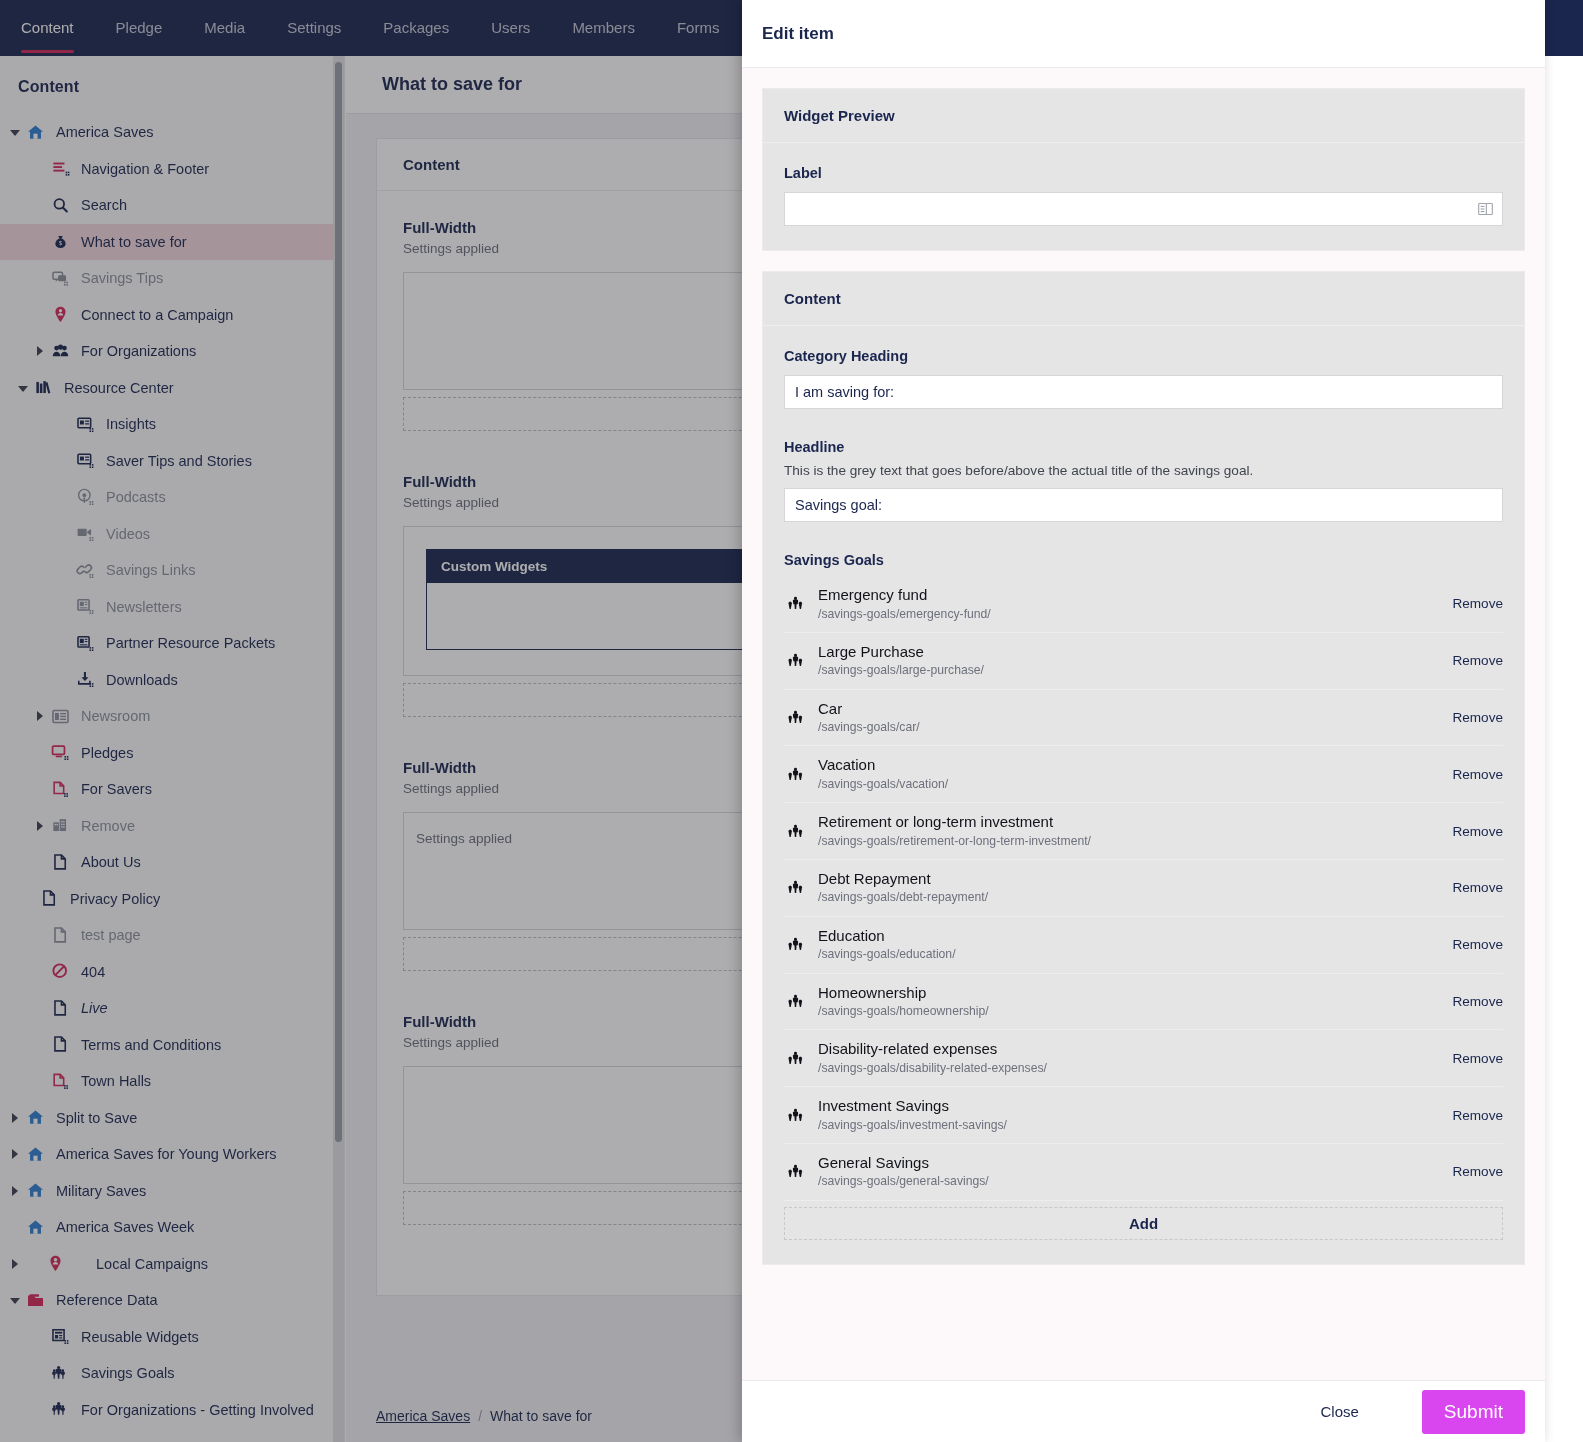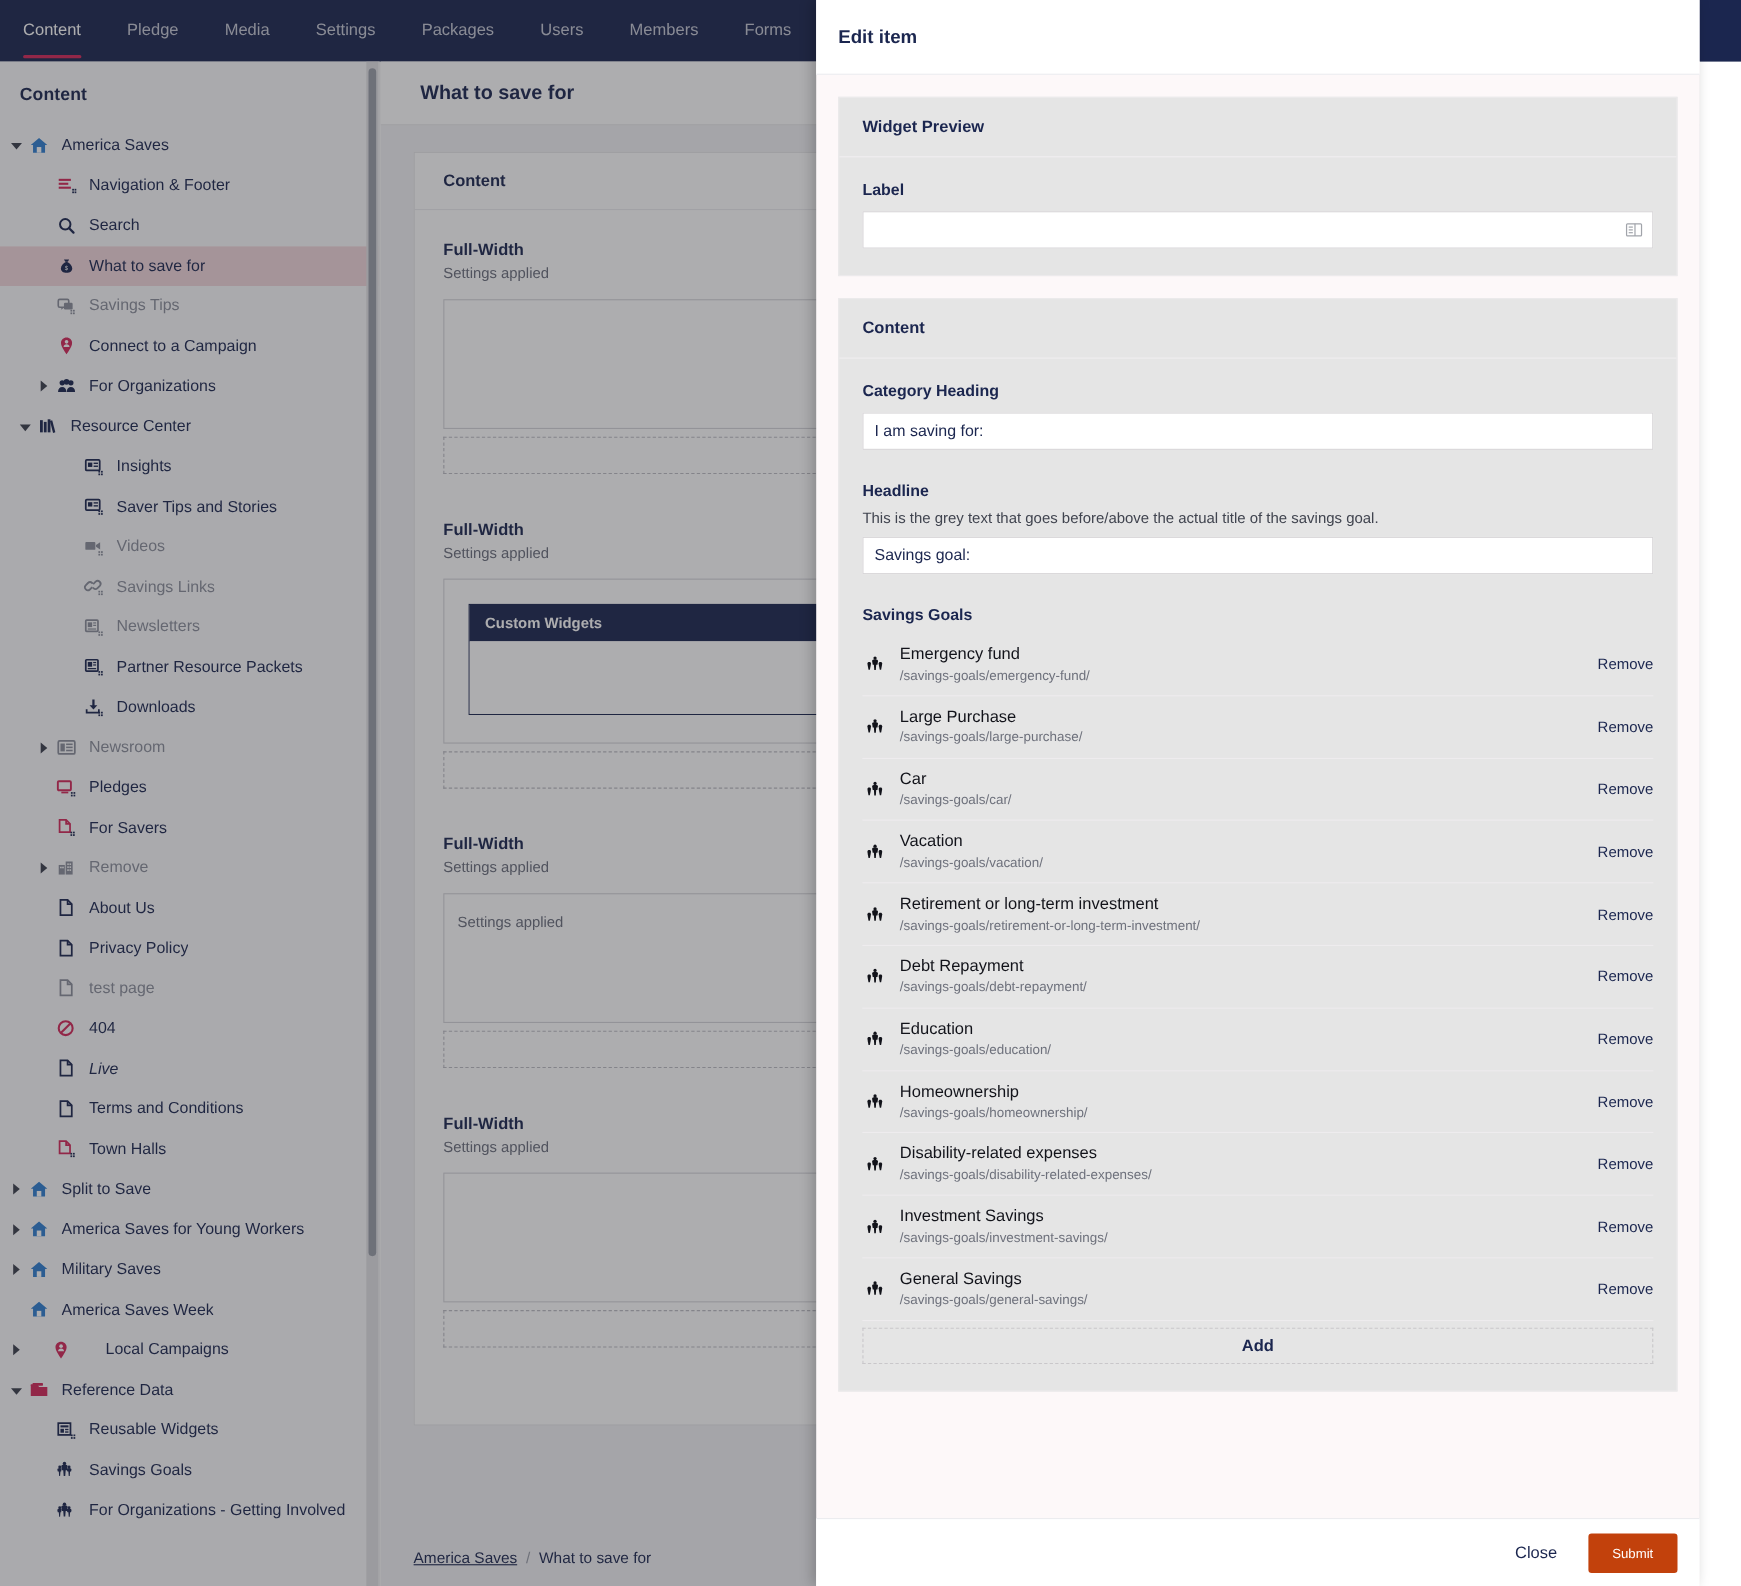--- a/index.html
+++ b/index.html
@@ -147,22 +147,22 @@
     flex: 0 0 62px; height: 62px; background: #ffffff;
     border-top: 1px solid #ececef;
     display: flex; align-items: center; justify-content: flex-end;
     padding-right: 20px; gap: 14px;
   }
   .btn-close {
     background: none; border: none; font-size: 15px; color: #1b264f;
     cursor: pointer; padding: 8px 14px; font-family: inherit;
   }
   .btn-submit {
-    background: #c2410c; color: #fff; border: none; border-radius: 3px;
-    font-size: 12px; padding: 11px 22px; cursor: pointer; font-family: inherit;
+    background: #d946ef; color: #fff; border: none; border-radius: 3px;
+    font-size: 19px; padding: 11px 22px; cursor: pointer; font-family: inherit; margin-left: 35px;
   }
 
   .card {
     background: #e5e5e5; border: 1px solid #eceaec; margin-bottom: 20px;
   }
   .card-head {
     padding: 18px 0 18px 21px; border-bottom: 1px solid #f0eef0;
     font-size: 15px; font-weight: bold; color: #1b264f;
   }
   .card-body { padding: 22px 21px 24px 21px; }
@@ -357,20 +357,35 @@
                 <rect x="17" y="19.5" width="2" height="2" fill="#1b264f"></rect>
                 <rect x="20" y="19.5" width="2" height="2" fill="#1b264f"></rect>
               </svg>
             </span>
             <span class="tlabel">Saver Tips and Stories</span>
           </div>
           <div class="tree-row muted" style="padding-left: 58px;">
             <span class="caret"></span>
             <span class="ticon">
               <svg viewBox="0 0 24 24" width="19" height="19">
+                <circle cx="10.5" cy="9" r="7.2" fill="none" stroke="#8b8f9c" stroke-width="1.7"></circle>
+                <circle cx="10.5" cy="9" r="2.4" fill="#8b8f9c"></circle>
+                <path d="M9.3 12h2.4l-.6 7h-1.2z" fill="#8b8f9c"></path>
+                <rect x="17" y="16.5" width="2" height="2" fill="#8b8f9c"></rect>
+                <rect x="20" y="16.5" width="2" height="2" fill="#8b8f9c"></rect>
+                <rect x="17" y="19.5" width="2" height="2" fill="#8b8f9c"></rect>
+                <rect x="20" y="19.5" width="2" height="2" fill="#8b8f9c"></rect>
+              </svg>
+            </span>
+            <span class="tlabel">Podcasts</span>
+          </div>
+          <div class="tree-row muted" style="padding-left: 58px;">
+            <span class="caret"></span>
+            <span class="ticon">
+              <svg viewBox="0 0 24 24" width="19" height="19">
                 <rect x="2" y="6" width="11.5" height="9" rx="1" fill="#8b8f9c"></rect>
                 <path d="M14.2 9.5 19 6.4v8.2l-4.8-3.1z" fill="#8b8f9c"></path>
                 <rect x="17" y="16.5" width="2" height="2" fill="#8b8f9c"></rect>
                 <rect x="20" y="16.5" width="2" height="2" fill="#8b8f9c"></rect>
                 <rect x="17" y="19.5" width="2" height="2" fill="#8b8f9c"></rect>
                 <rect x="20" y="19.5" width="2" height="2" fill="#8b8f9c"></rect>
               </svg>
             </span>
             <span class="tlabel">Videos</span>
           </div>
@@ -500,21 +515,21 @@
           <div class="tree-row" style="padding-left: 33px;">
             <span class="caret"></span>
             <span class="ticon">
               <svg viewBox="0 0 24 24" width="19" height="19">
                 <path d="M5 2.6h8.2L18 7.4V20H5z" fill="none" stroke="#1b264f" stroke-width="2"></path>
                 <path d="M13.2 2.6v4.8H18" fill="none" stroke="#1b264f" stroke-width="2"></path>
               </svg>
             </span>
             <span class="tlabel">About Us</span>
           </div>
-          <div class="tree-row" style="padding-left: 33px;">
+          <div class="tree-row" style="padding-left: 22px;">
             <span class="caret"></span>
             <span class="ticon">
               <svg viewBox="0 0 24 24" width="19" height="19">
                 <path d="M5 2.6h8.2L18 7.4V20H5z" fill="none" stroke="#1b264f" stroke-width="2"></path>
                 <path d="M13.2 2.6v4.8H18" fill="none" stroke="#1b264f" stroke-width="2"></path>
               </svg>
             </span>
             <span class="tlabel">Privacy Policy</span>
           </div>
           <div class="tree-row muted" style="padding-left: 33px;">

